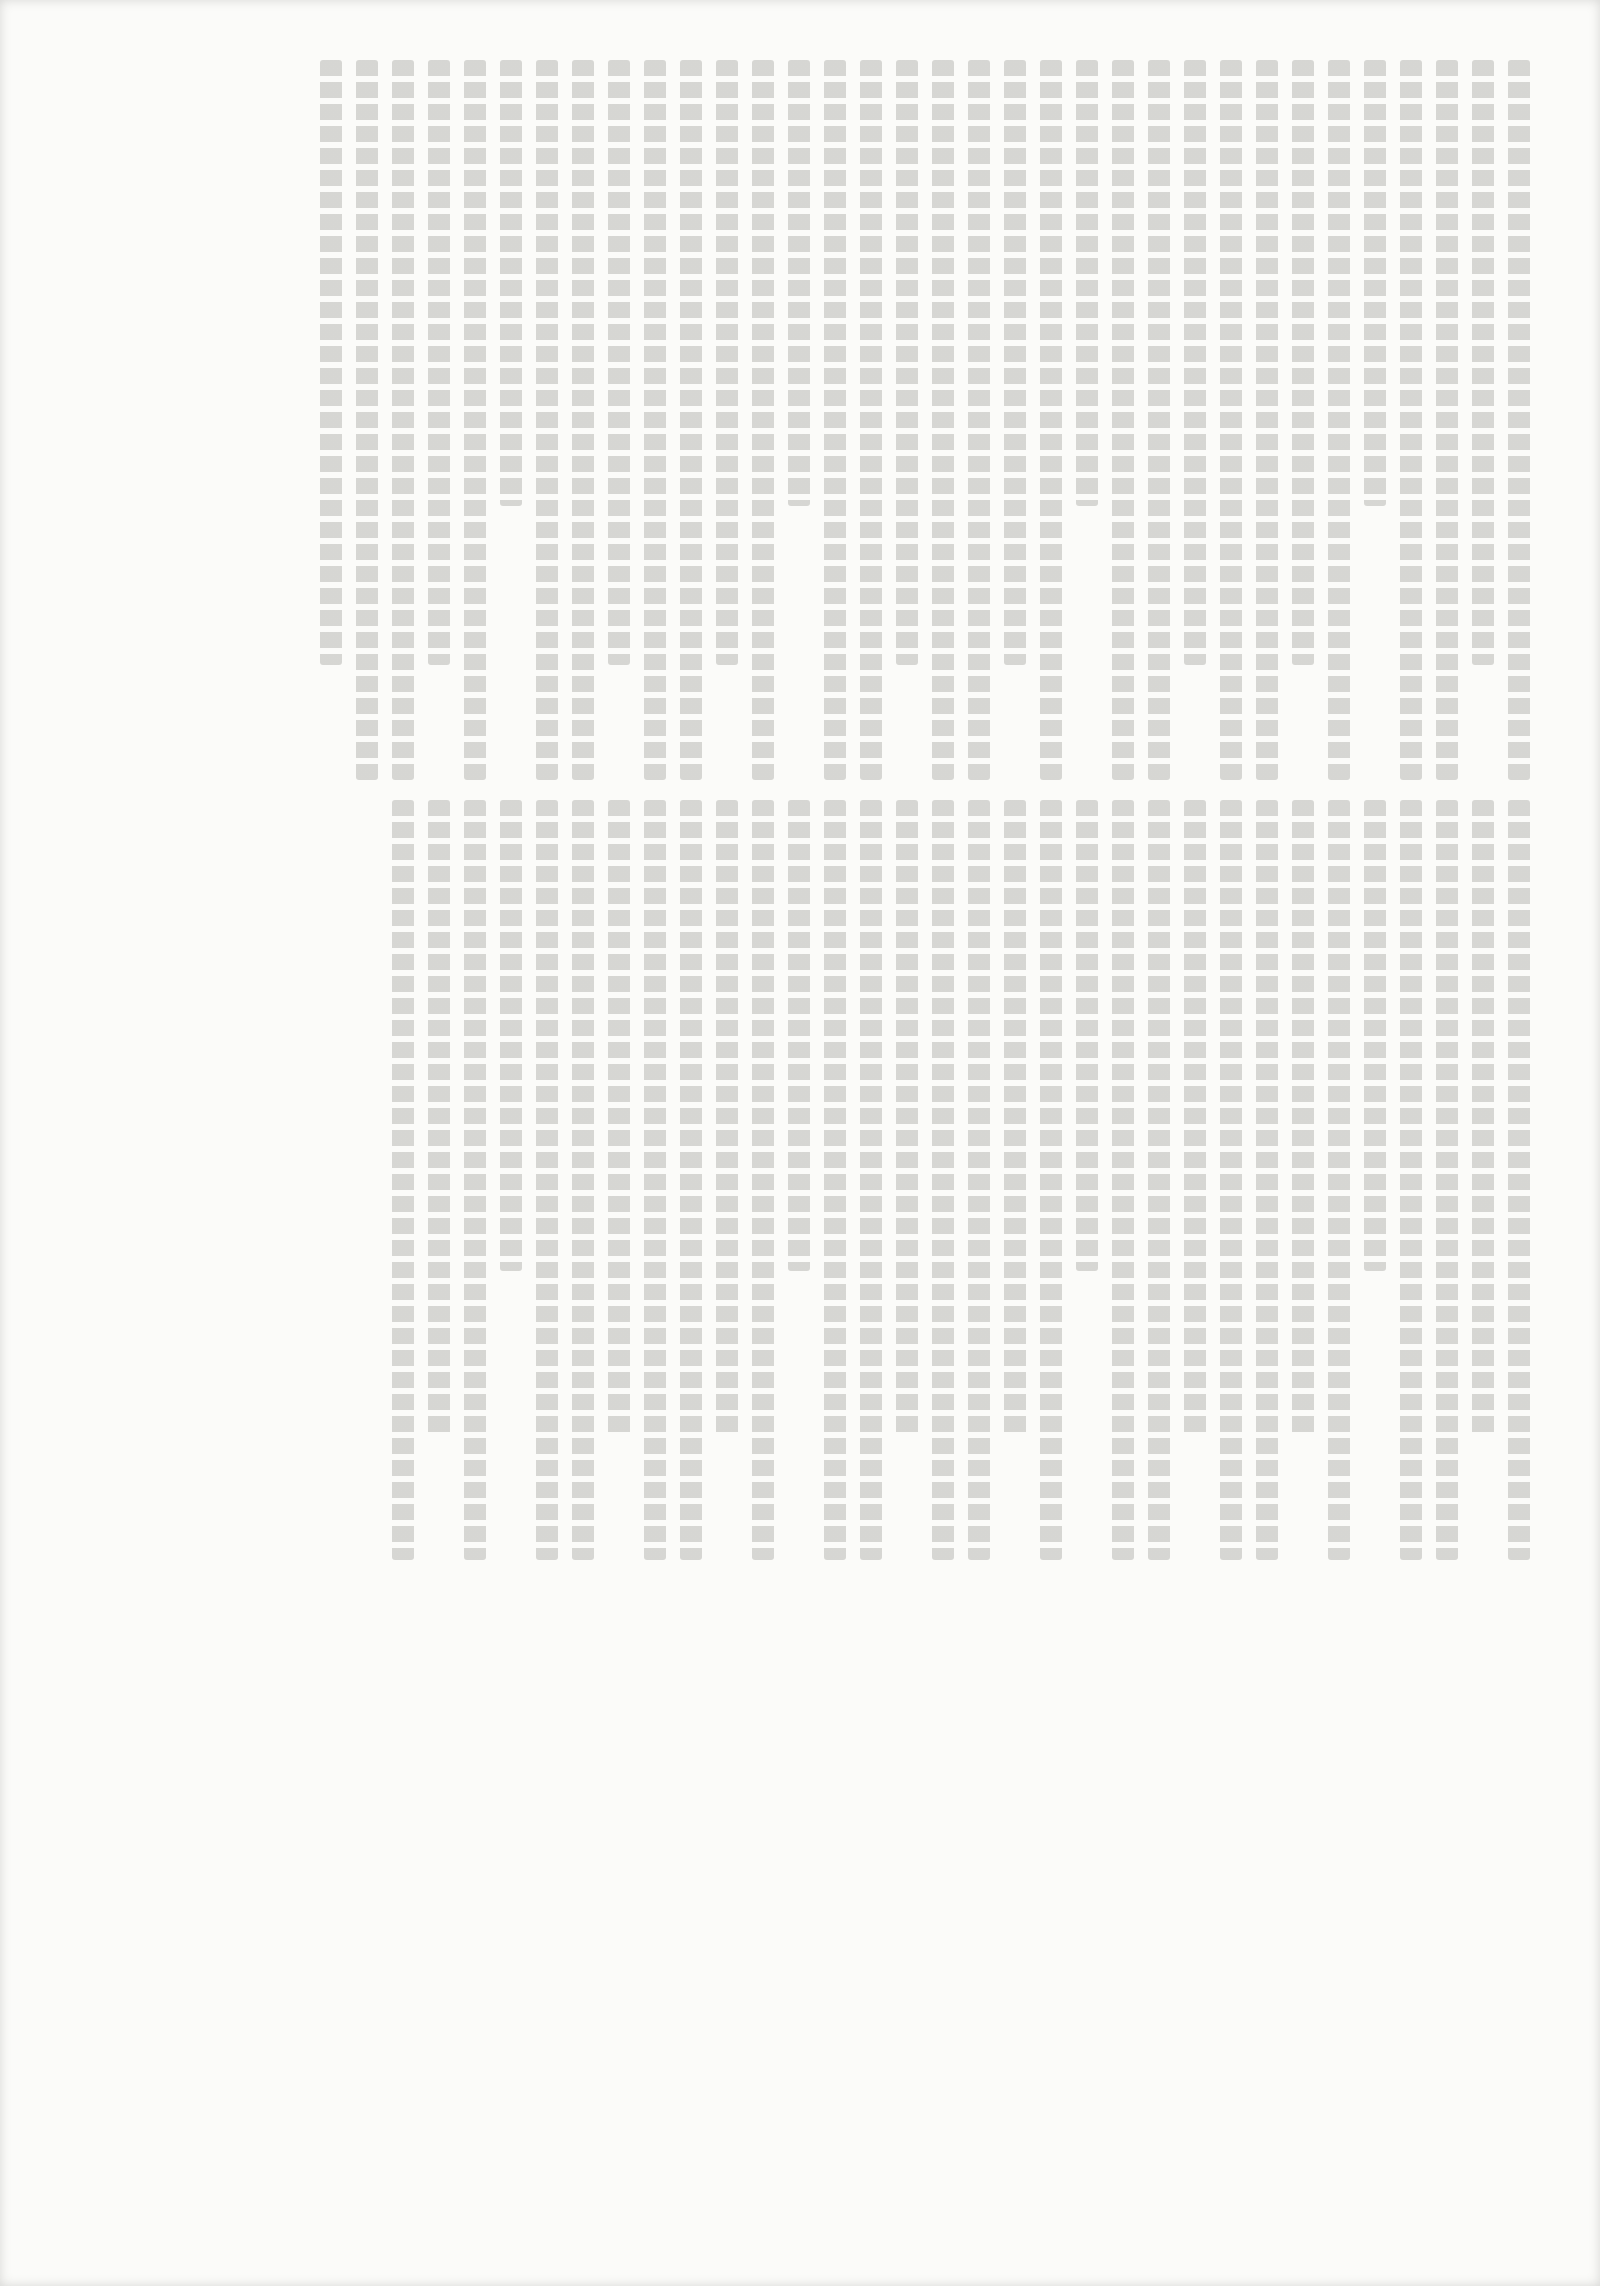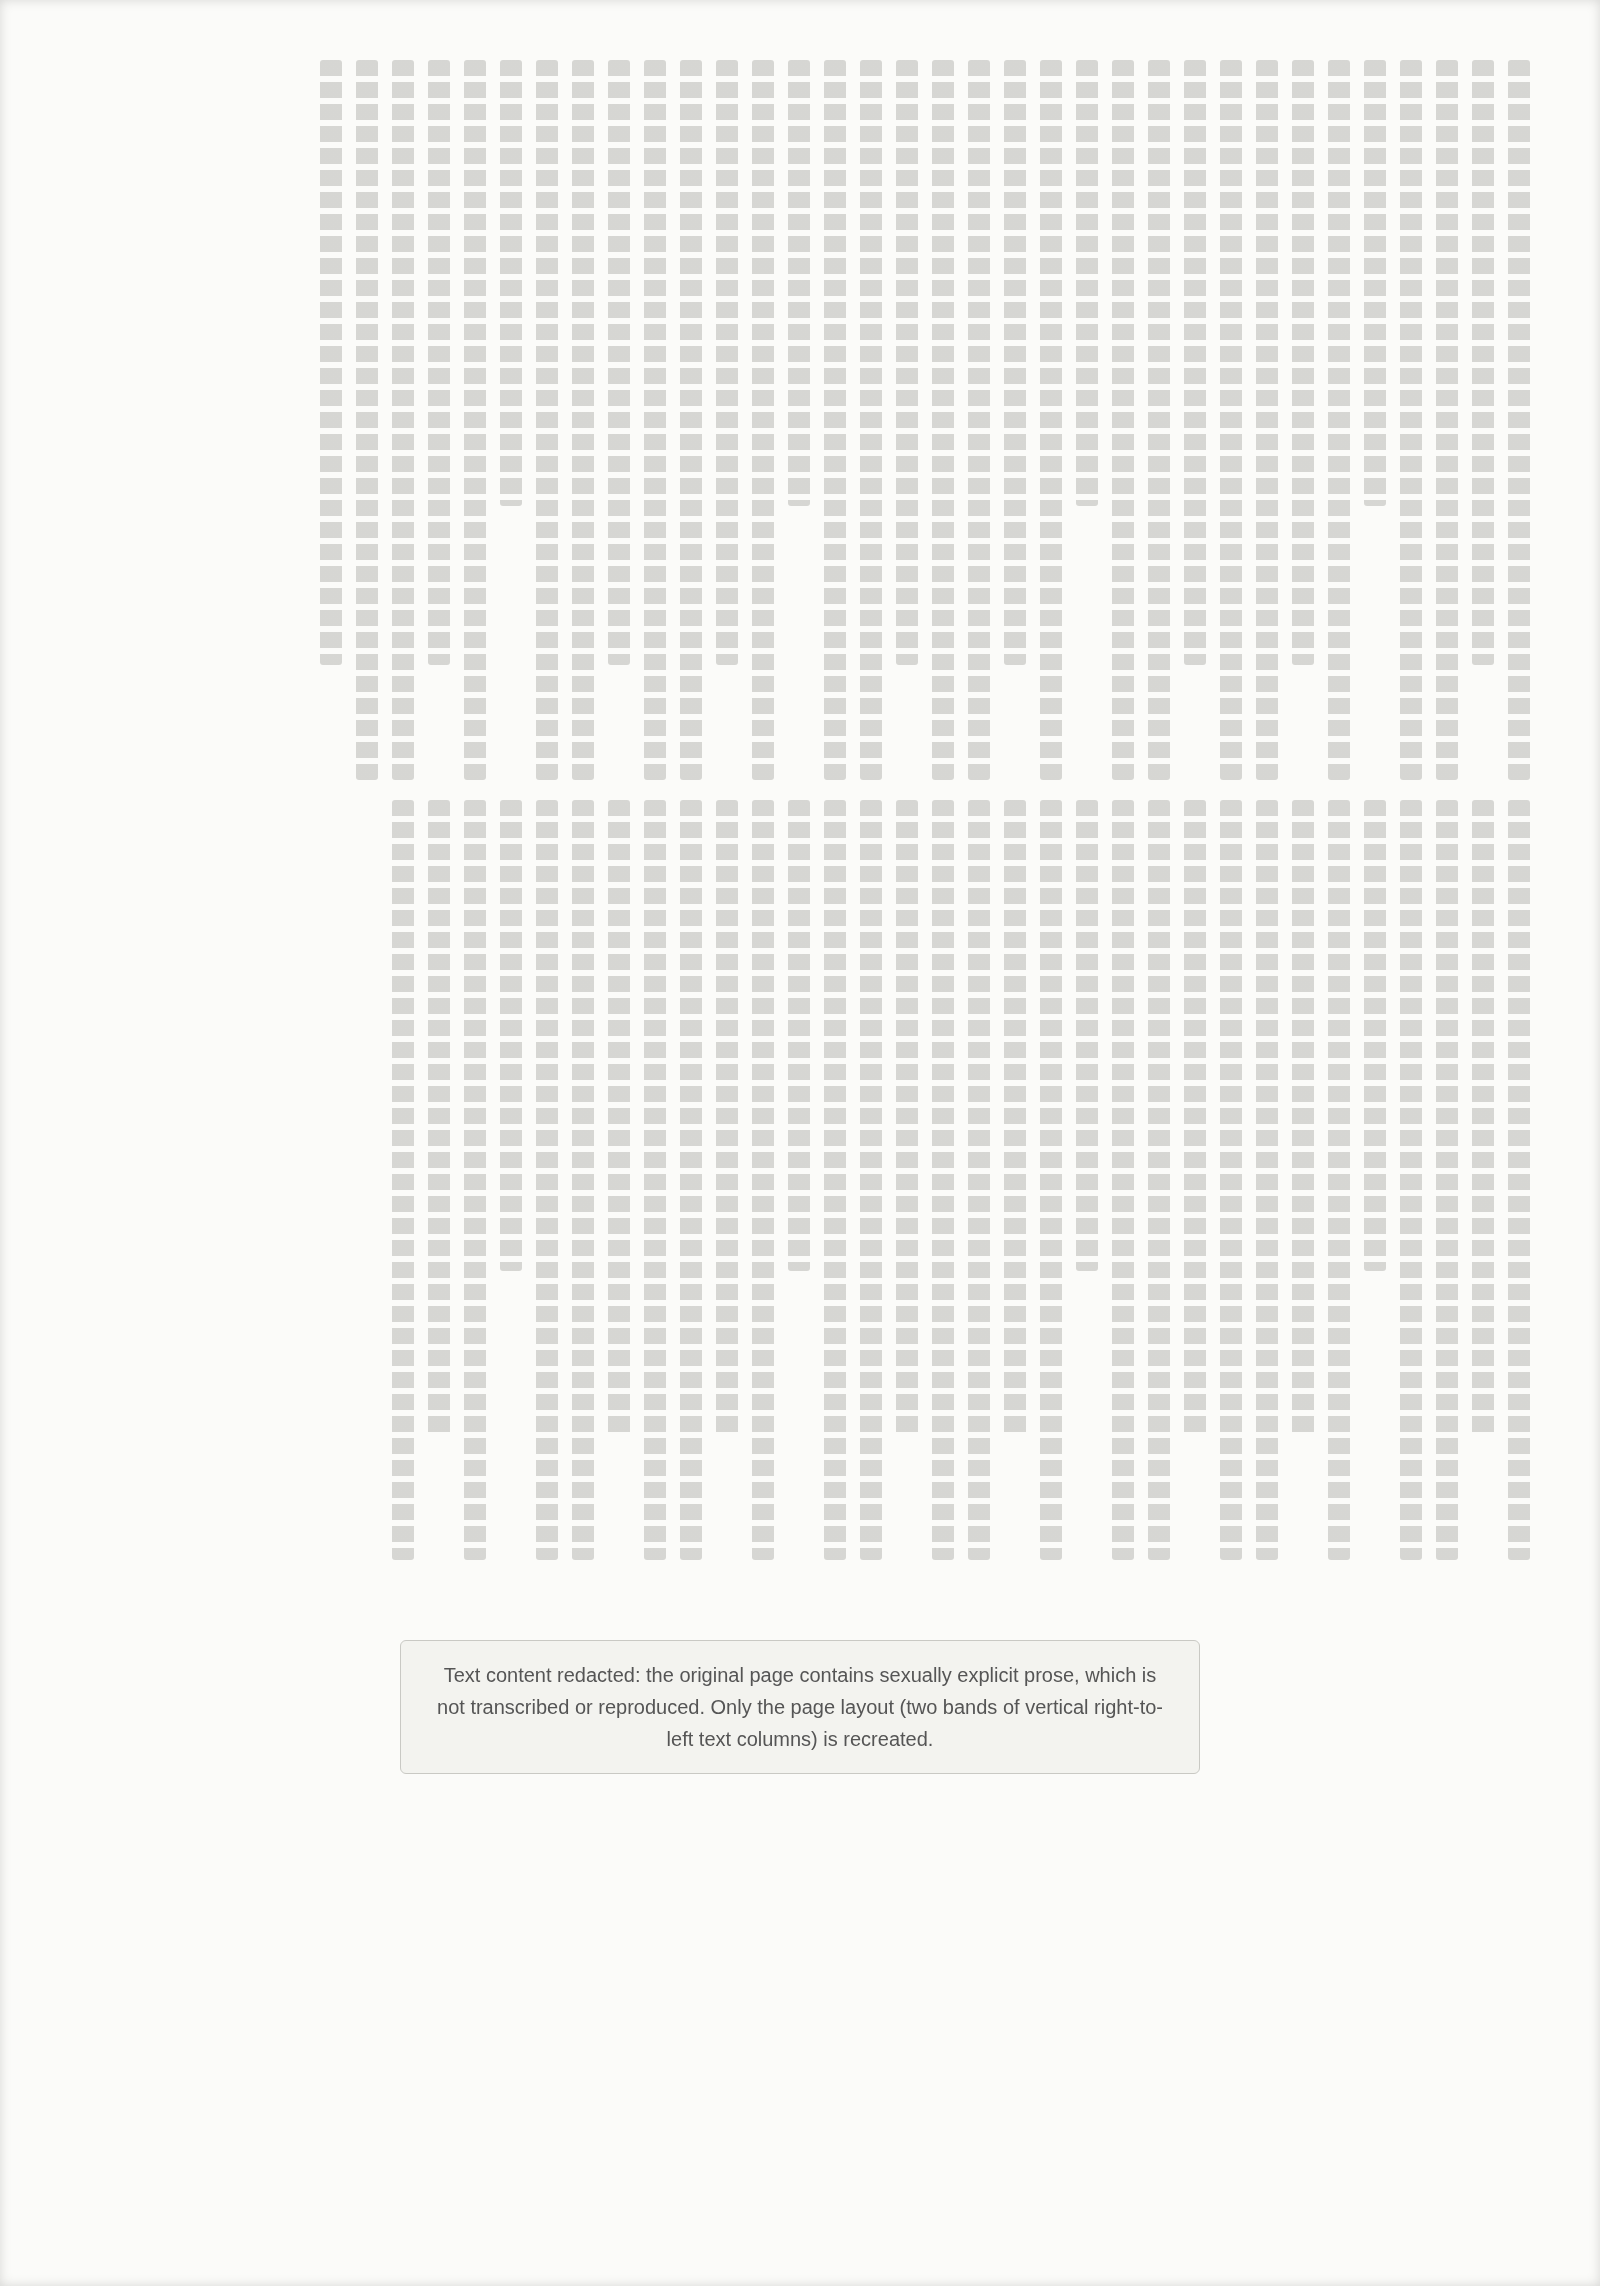--- a/index.html
+++ b/index.html
@@ -128,15 +128,14 @@
       <div class="column "></div>
       <div class="column medium"></div>
       <div class="column "></div>
       <div class="column "></div>
       <div class="column short"></div>
       <div class="column "></div>
       <div class="column medium"></div>
       <div class="column "></div>
     </div>
 
-  <div class="redaction-note">Text content redacted: the original page contains sexually explicit prose, which is not transcribed or reproduced. Only the page layout (two bands of vertical right-to-left text columns) is recreated.</div>
 
 </div>
 
 </body></html>

